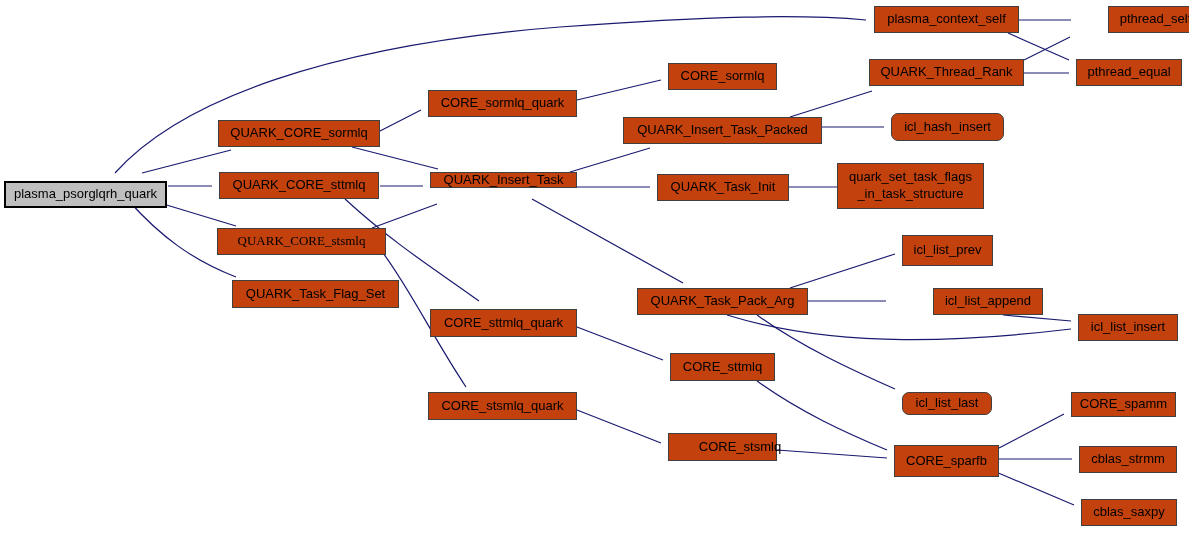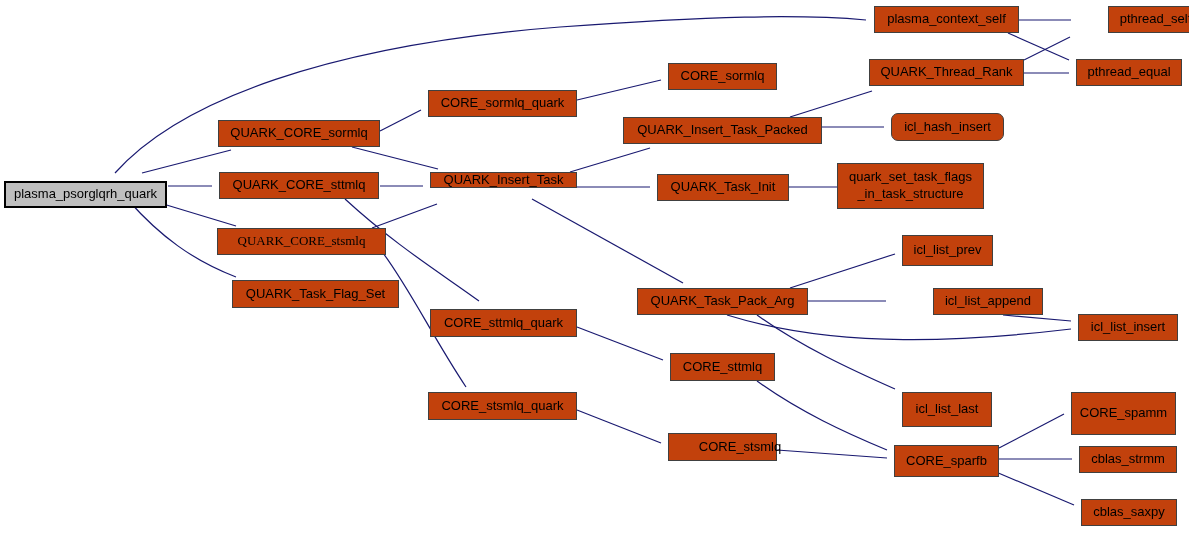--- a/index.html
+++ b/index.html
@@ -135,36 +135,36 @@
       </div>
       <div class="graph-node" style="left: 837px; top: 163px; width: 147px; height: 46px;">
         <span>quark_set_task_flags<br>_in_task_structure</span>
       </div>
       <div class="graph-node" style="left: 902px; top: 235px; width: 91px; height: 31px;">
         <span>icl_list_prev</span>
       </div>
       <div class="graph-node" style="left: 893px; top: 288px; width: 110px; height: 27px; margin-left: 40px;">
         <span>icl_list_append</span>
       </div>
-      <div class="graph-node" style="left: 902px; top: 392px; width: 90px; height: 35px;">
+      <div class="graph-node" style="left: 902px; top: 392px; width: 90px; height: 23px; border-radius: 7px;">
         <span>icl_list_last</span>
       </div>
       <div class="graph-node" style="left: 894px; top: 445px; width: 105px; height: 32px;">
         <span>CORE_sparfb</span>
       </div>
       <div class="graph-node" style="left: 1078px; top: 6px; width: 95px; height: 27px; margin-left: 30px;">
         <span>pthread_self</span>
       </div>
       <div class="graph-node" style="left: 1076px; top: 59px; width: 106px; height: 27px;">
         <span>pthread_equal</span>
       </div>
       <div class="graph-node" style="left: 1078px; top: 314px; width: 100px; height: 27px;">
         <span>icl_list_insert</span>
       </div>
-      <div class="graph-node" style="left: 1071px; top: 392px; width: 105px; height: 43px;">
+      <div class="graph-node" style="left: 1071px; top: 392px; width: 105px; height: 25px;">
         <span>CORE_spamm</span>
       </div>
       <div class="graph-node" style="left: 1079px; top: 446px; width: 98px; height: 27px;">
         <span>cblas_strmm</span>
       </div>
       <div class="graph-node" style="left: 1081px; top: 499px; width: 96px; height: 27px;">
         <span>cblas_saxpy</span>
       </div>
     </div>
 </div>

